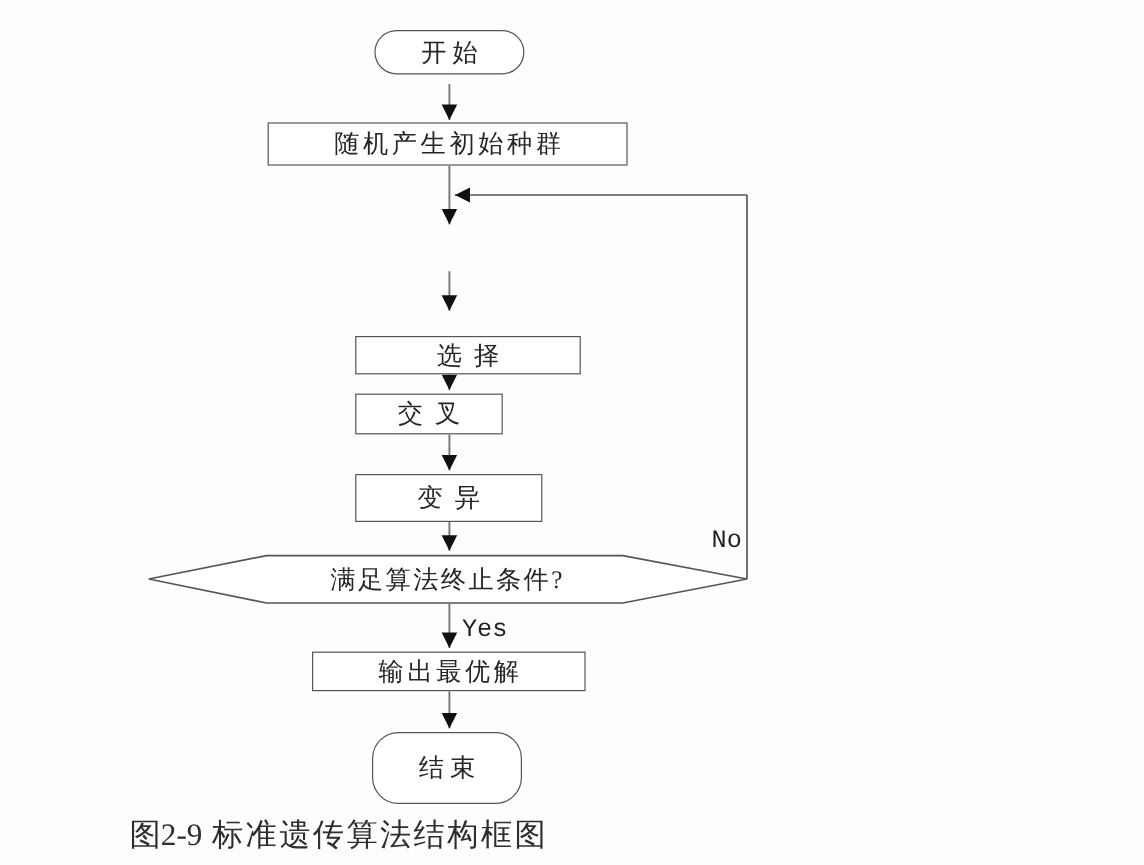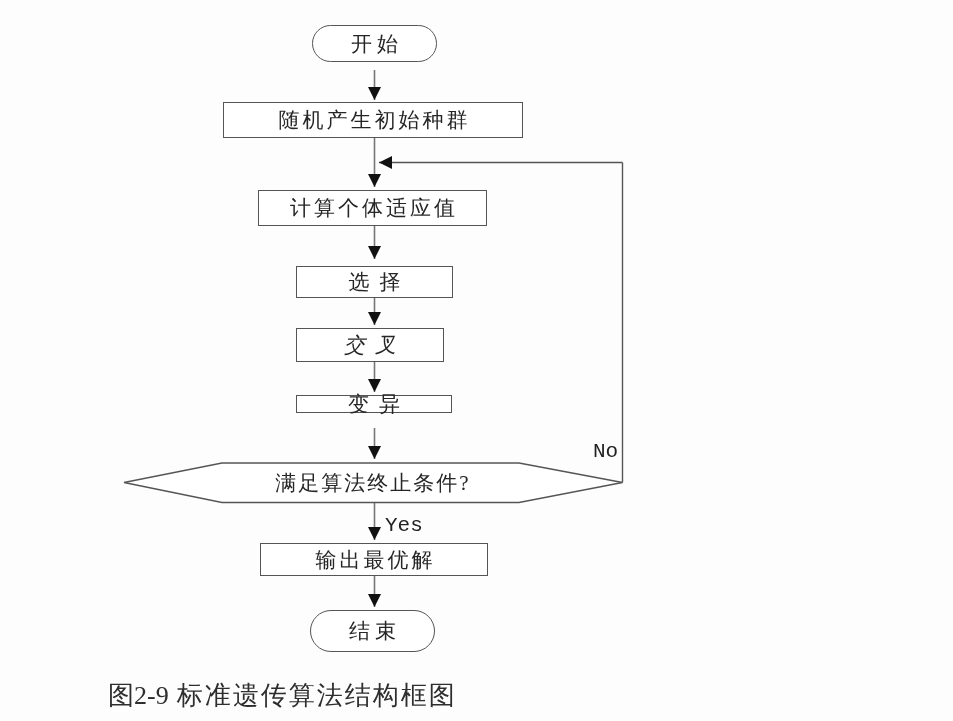--- a/index.html
+++ b/index.html
@@ -100,33 +100,32 @@
     <line x1="622.5" y1="482.5" x2="622.5" y2="162.5" stroke="#555555" stroke-width="1.4"></line>
     <line x1="622.5" y1="162.5" x2="379" y2="162.5" stroke="#555555" stroke-width="1.4" marker-end="url(#arrow)"></line>
 
     <polygon points="124,482.5 222,463 519,463 622.5,482.5 519,502.5 222,502.5" fill="#ffffff" stroke="#555555" stroke-width="1.4"></polygon>
   </svg>
 
   <div class="node terminator" style="left:312px; top:25px; width:125px; height:37px;">开始</div>
 
   <div class="node" style="left:223px; top:102px; width:300px; height:36px;">随机产生初始种群</div>
 
-  <div class="node" style="left:258px; top:190px; width:229px; height:36px;">计算个体适应值</div>
 
-  <div class="node sp" style="left:296px; top:266px; width:157px; height:32px;">选择</div>
+  <div class="node sp" style="left:296px; top:280px; width:188px; height:32px;">选择</div>
 
-  <div class="node sp" style="left:296px; top:328px; width:148px; height:34px;font-style:italic;">交叉</div>
+  <div class="node sp" style="left:296px; top:328px; width:123px; height:34px;">交叉</div>
 
-  <div class="node sp" style="left:296px; top:395px; width:156px; height:18px;">变异</div>
+  <div class="node sp" style="left:296px; top:395px; width:156px; height:40px;">变异</div>
 
   <div class="decision-label" style="left:173px; top:463px; width:400px; height:39px;">满足算法终止条件?</div>
 
   <div class="node" style="left:260px; top:543px; width:228px; height:33px;">输出最优解</div>
 
-  <div class="node terminator" style="left:310px; top:610px; width:125px; height:42px;">结束</div>
+  <div class="node terminator" style="left:310px; top:610px; width:125px; height:60px;">结束</div>
 
   <div class="branch-label" style="left:385px; top:514px;">Yes</div>
 
   <div class="branch-label" style="left:574px; top:440px;margin-left:19px;">No</div>
 
   <div class="caption">
     <span class="cap-label">图2-9</span><span class="cap-title">标准遗传算法结构框图</span>
   </div>
 
 </div>

